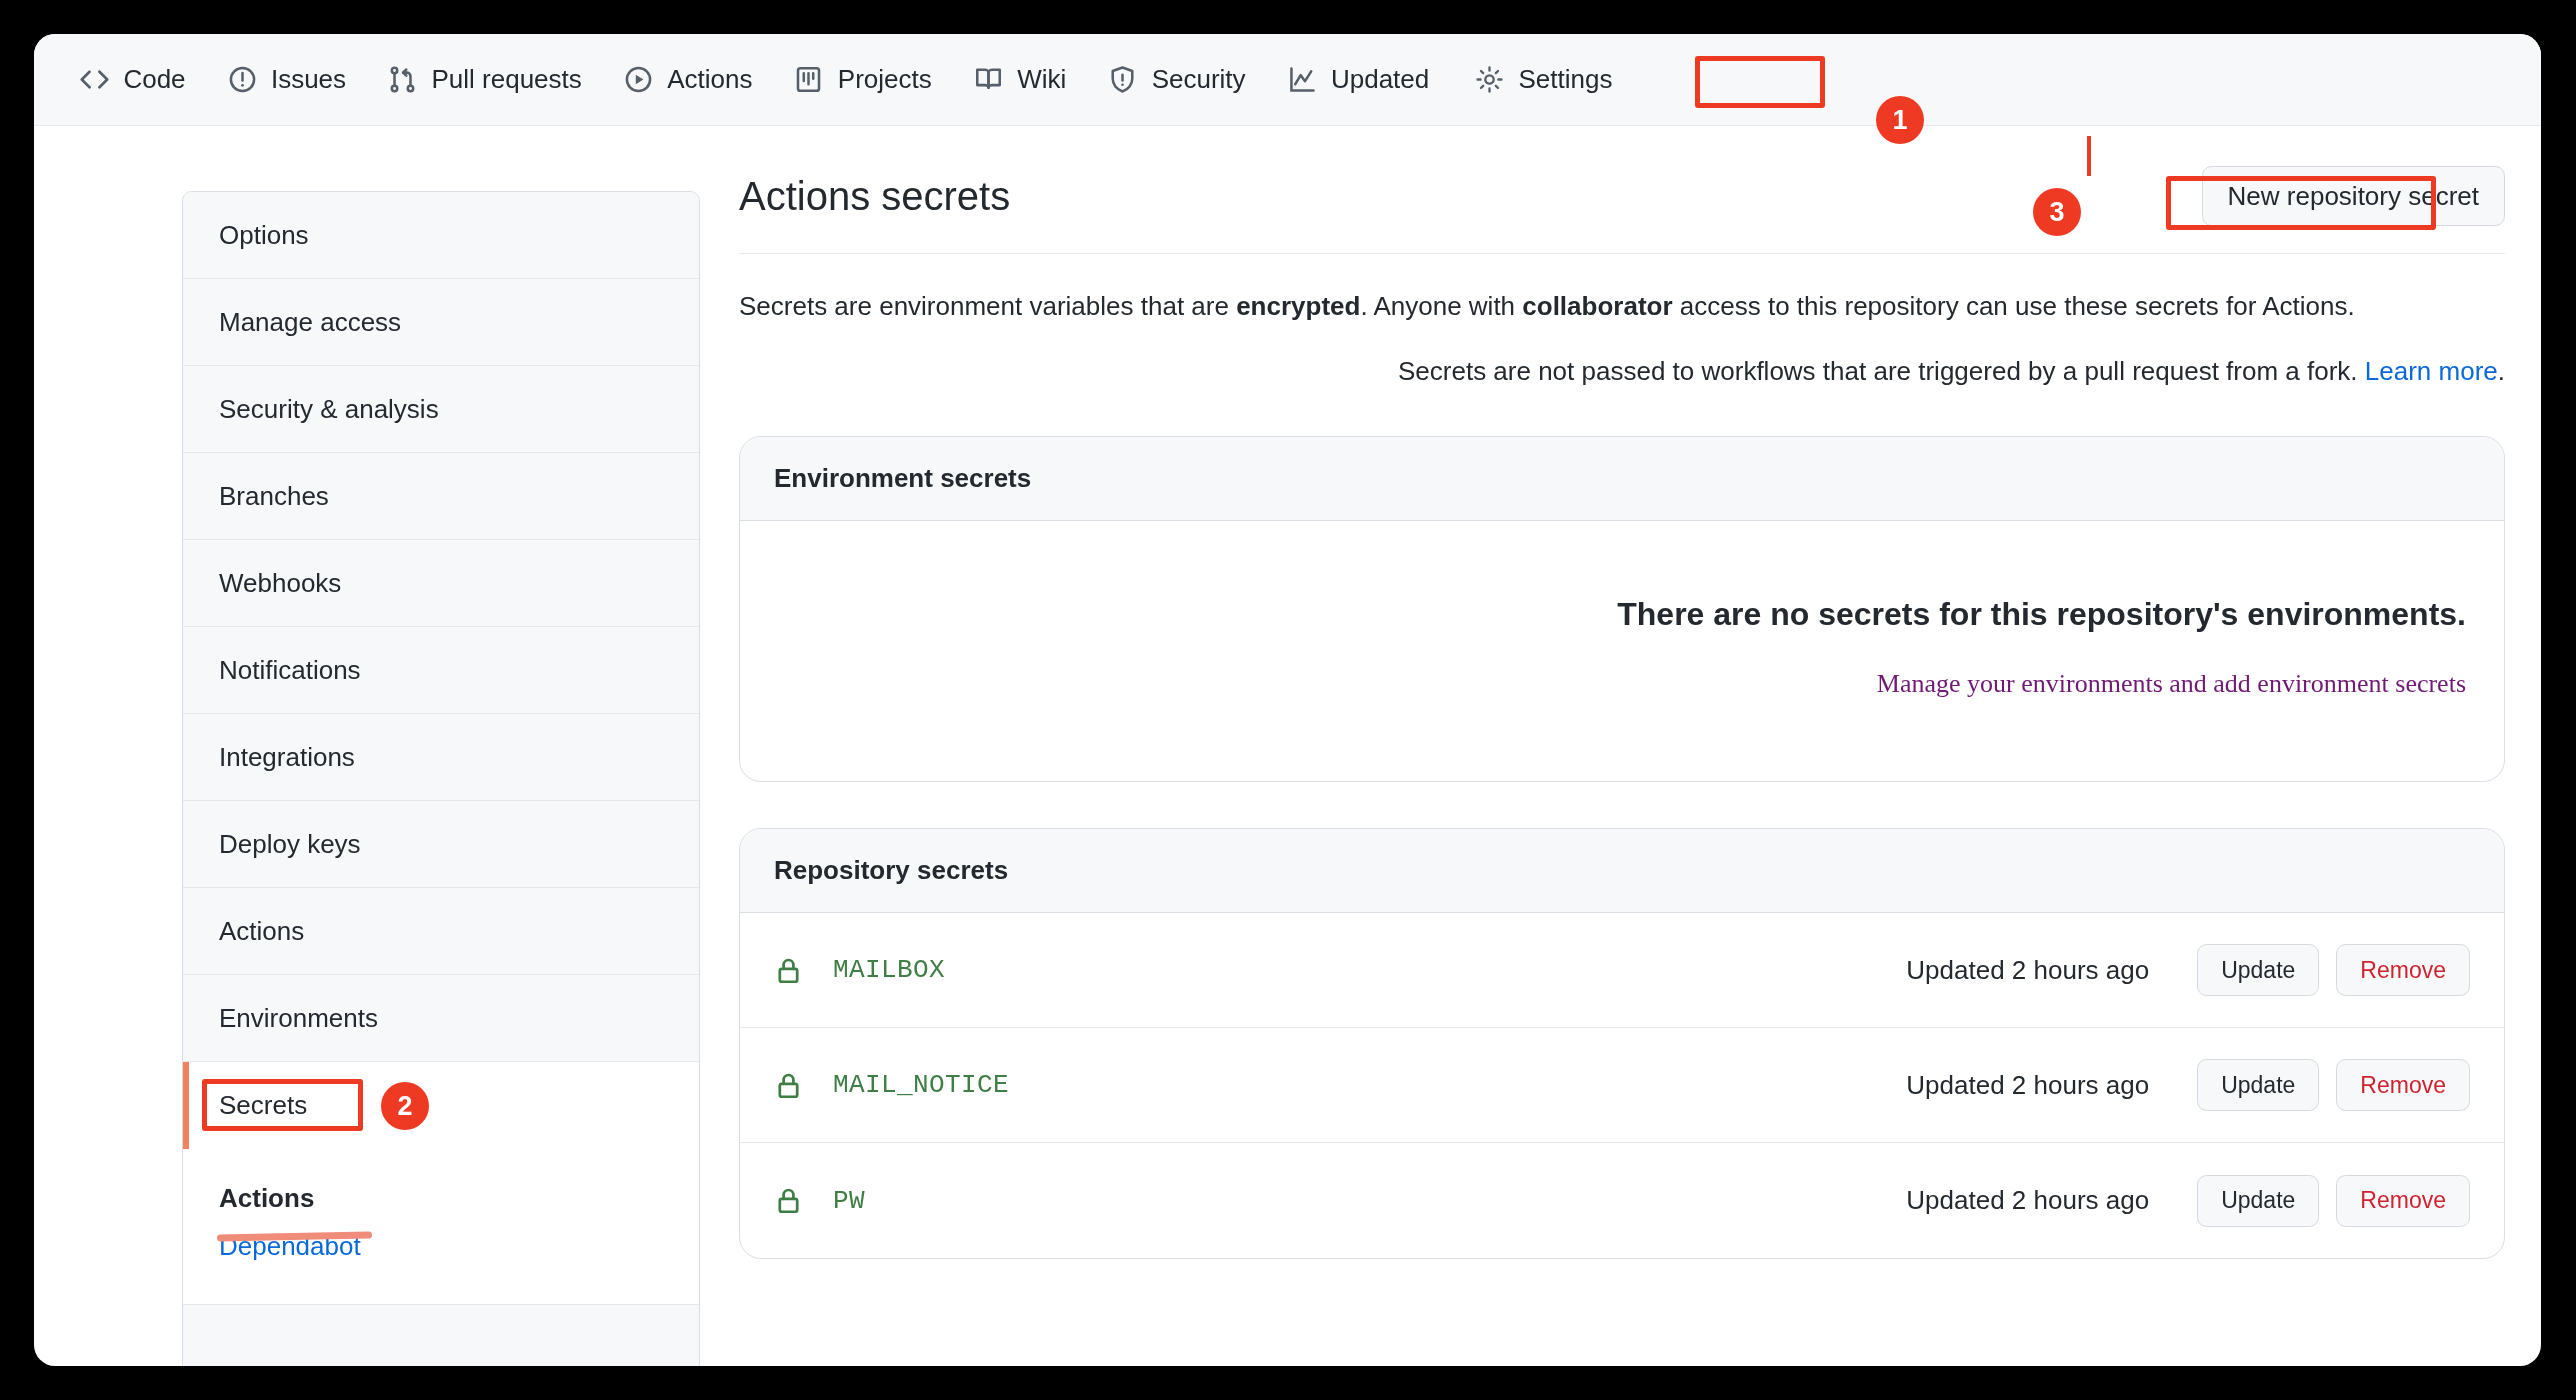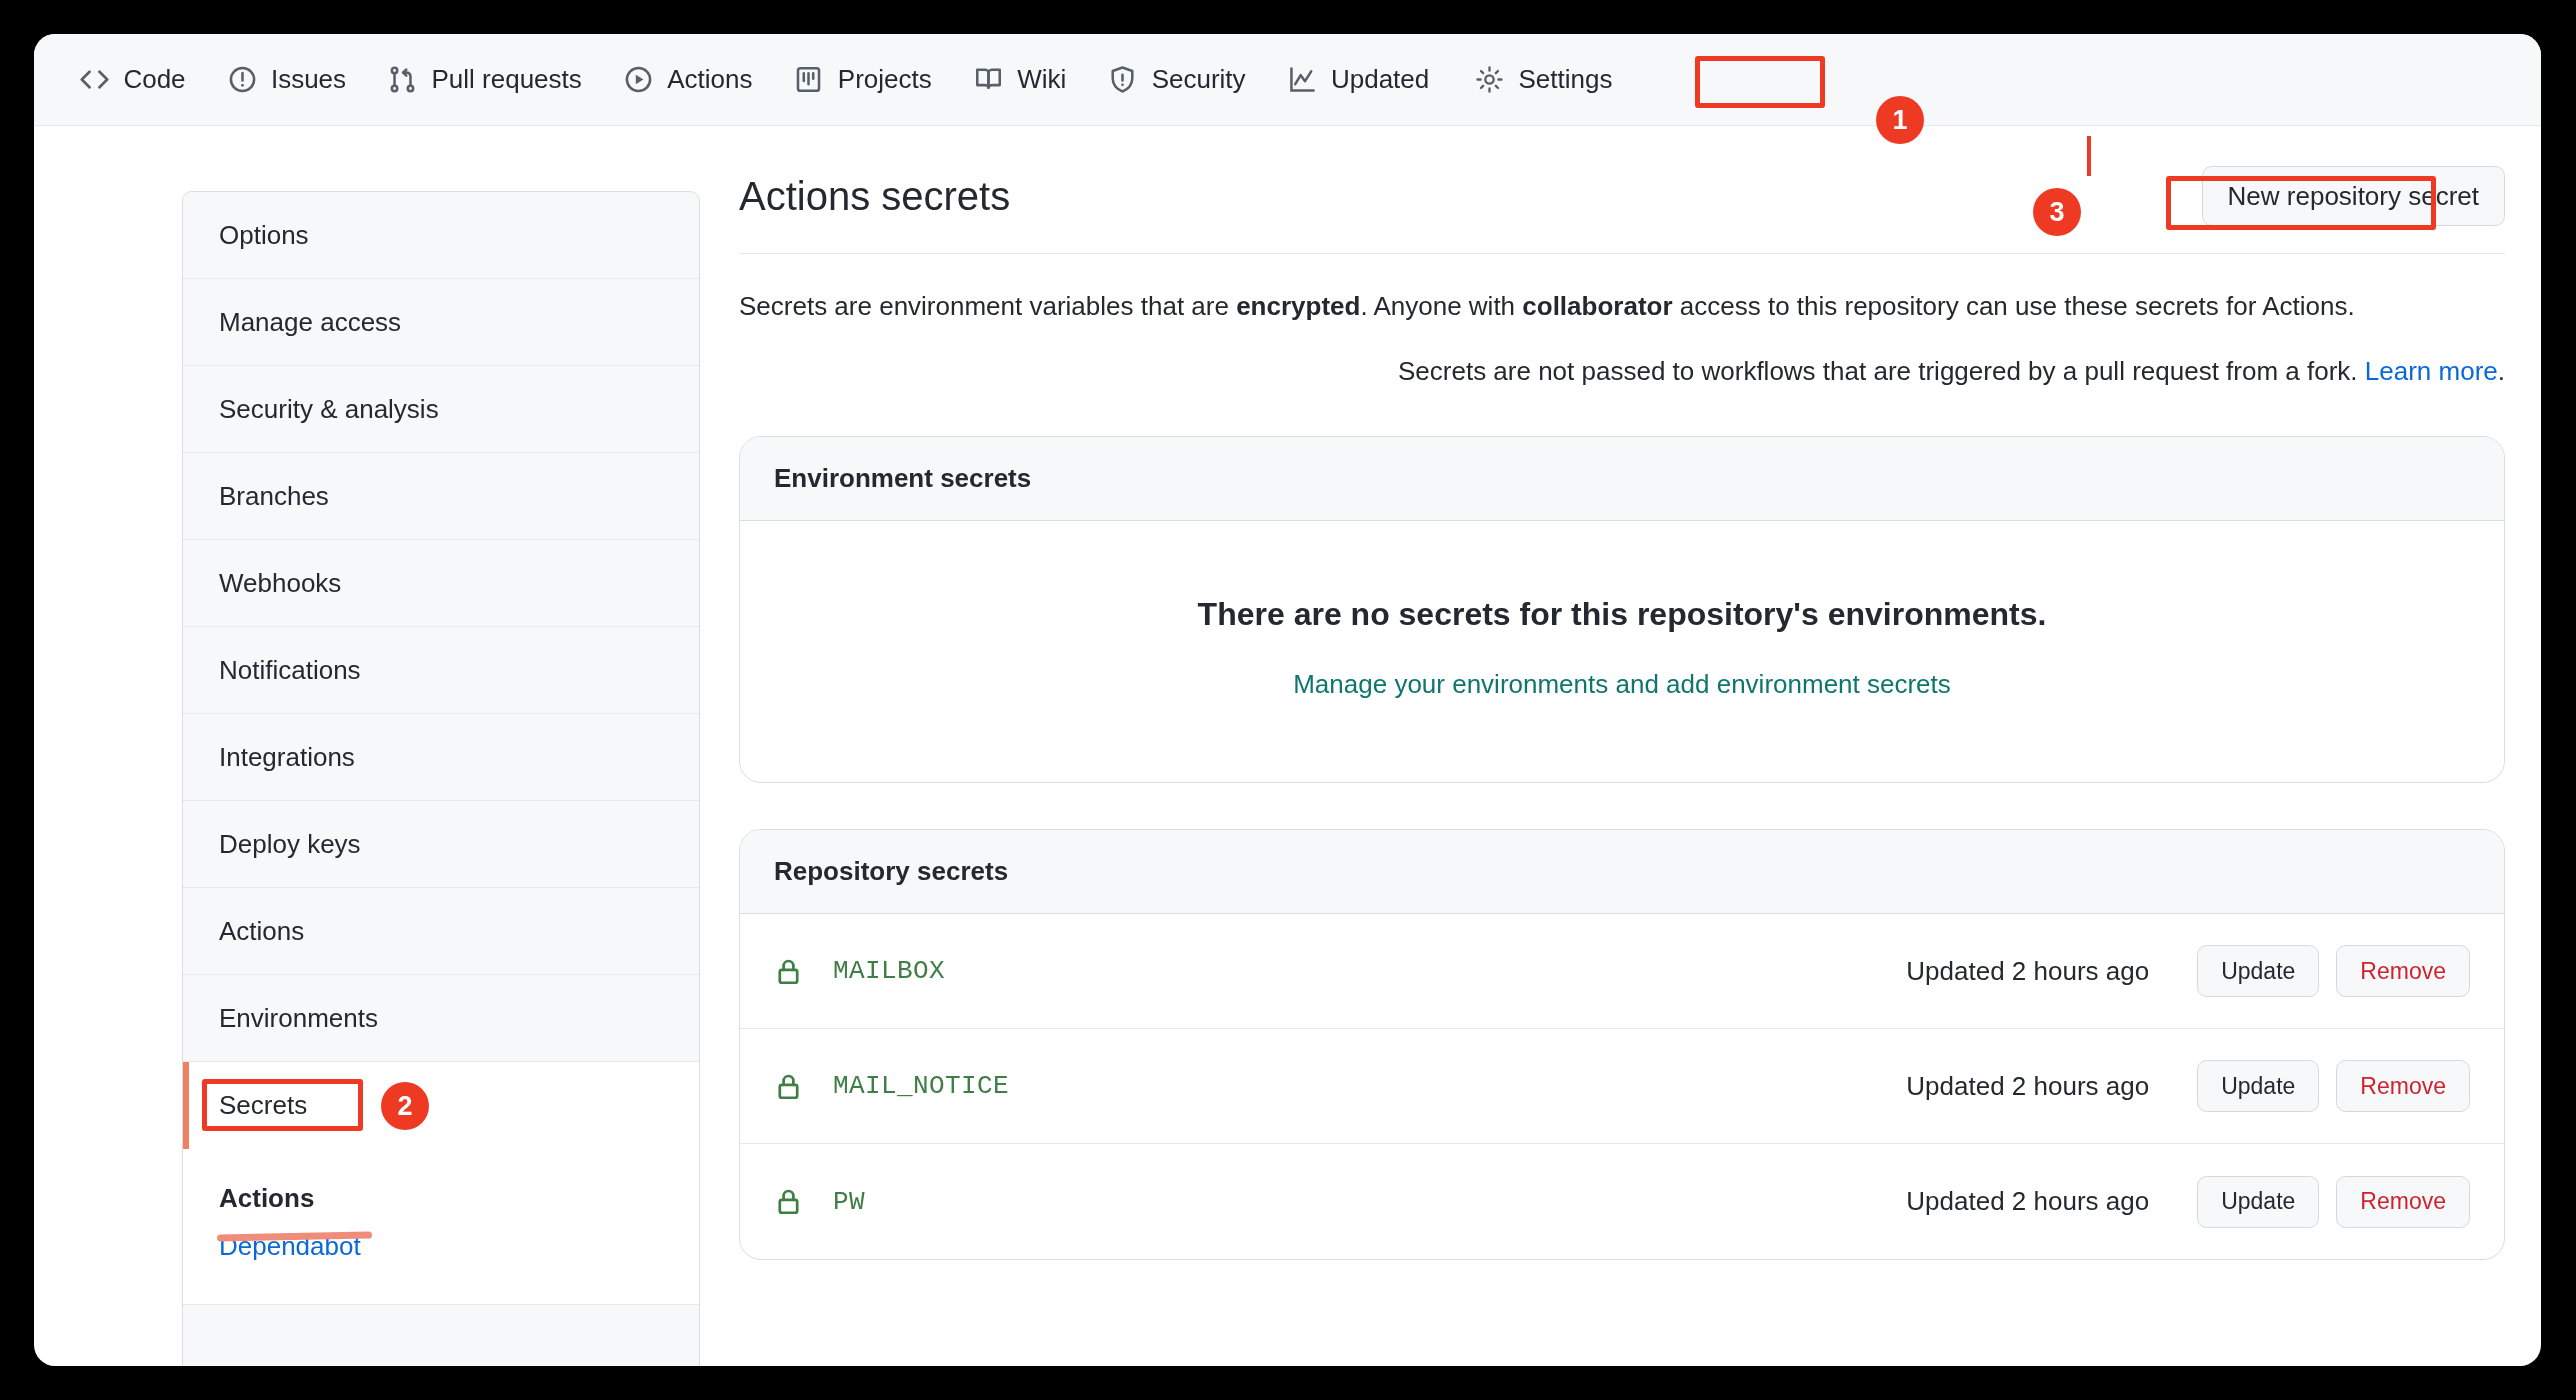--- a/index.html
+++ b/index.html
@@ -218,38 +218,39 @@
   .panel-head {
     background: #f6f8fa;
     border-bottom: 1.9px solid #d8dee4;
     padding: 26px 34px;
     font-size: 26px;
     font-weight: bold;
     color: #24292f;
   }
   .panel-blank {
     padding: 75px 38px 82px;
-    text-align: center;
+    text-align: right;
   }
   .blank-title {
     font-size: 32px;
     font-weight: bold;
     color: #24292f;
     margin-bottom: 36px;
   }
   .blank-text {
     font-size: 26px;
     color: #24292f;
     margin-bottom: 36px;
   }
   .blank-link {
     font-size: 26px;
-    color: #0f766e;
+    color: #701a75;
     text-decoration: none;
     cursor: pointer;
+    font-family: Liberation Serif, serif;
   }
 
   
   .secret-row {
     display: flex;
     align-items: center;
     padding: 24px 34px;
     border-bottom: 1.9px solid #e6e8eb;
     min-height: 115px;
   }

